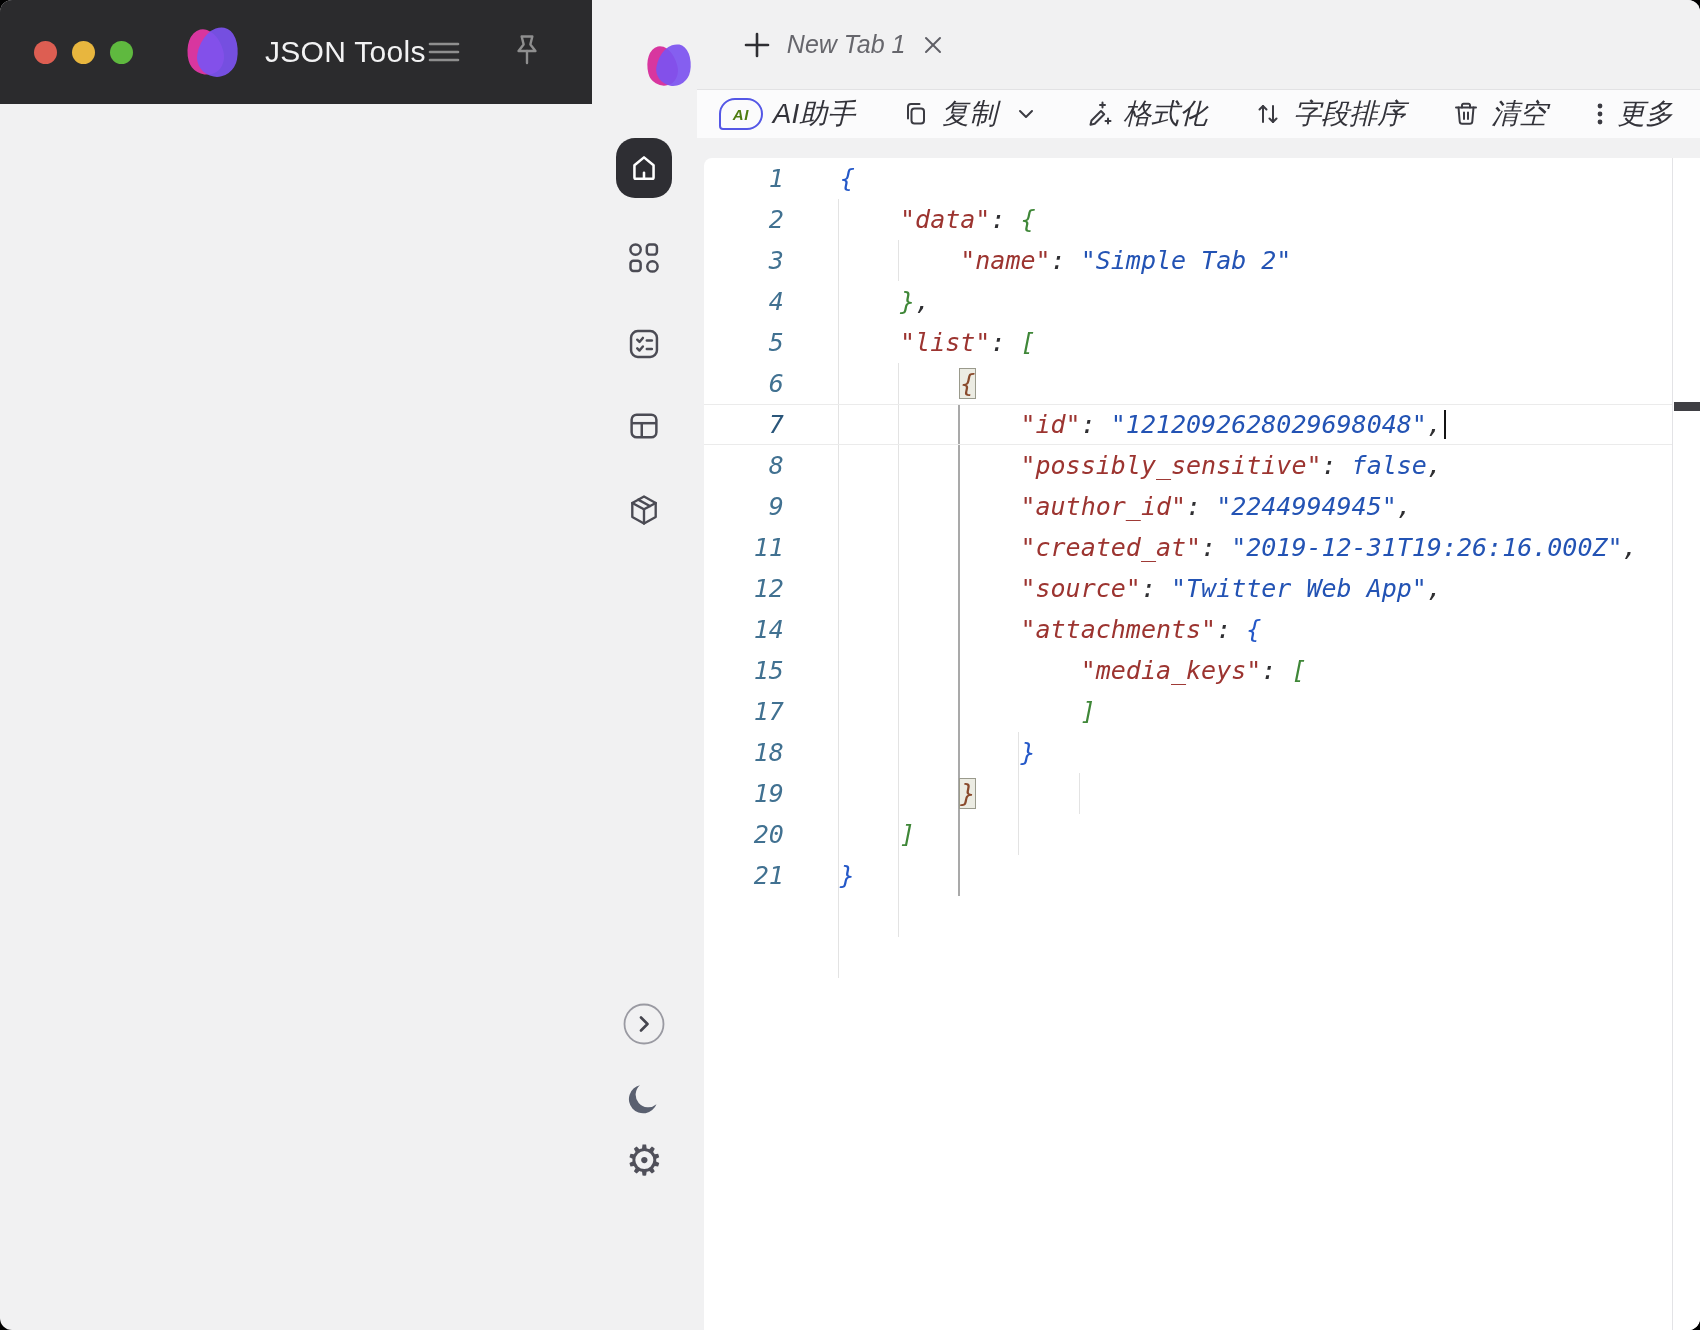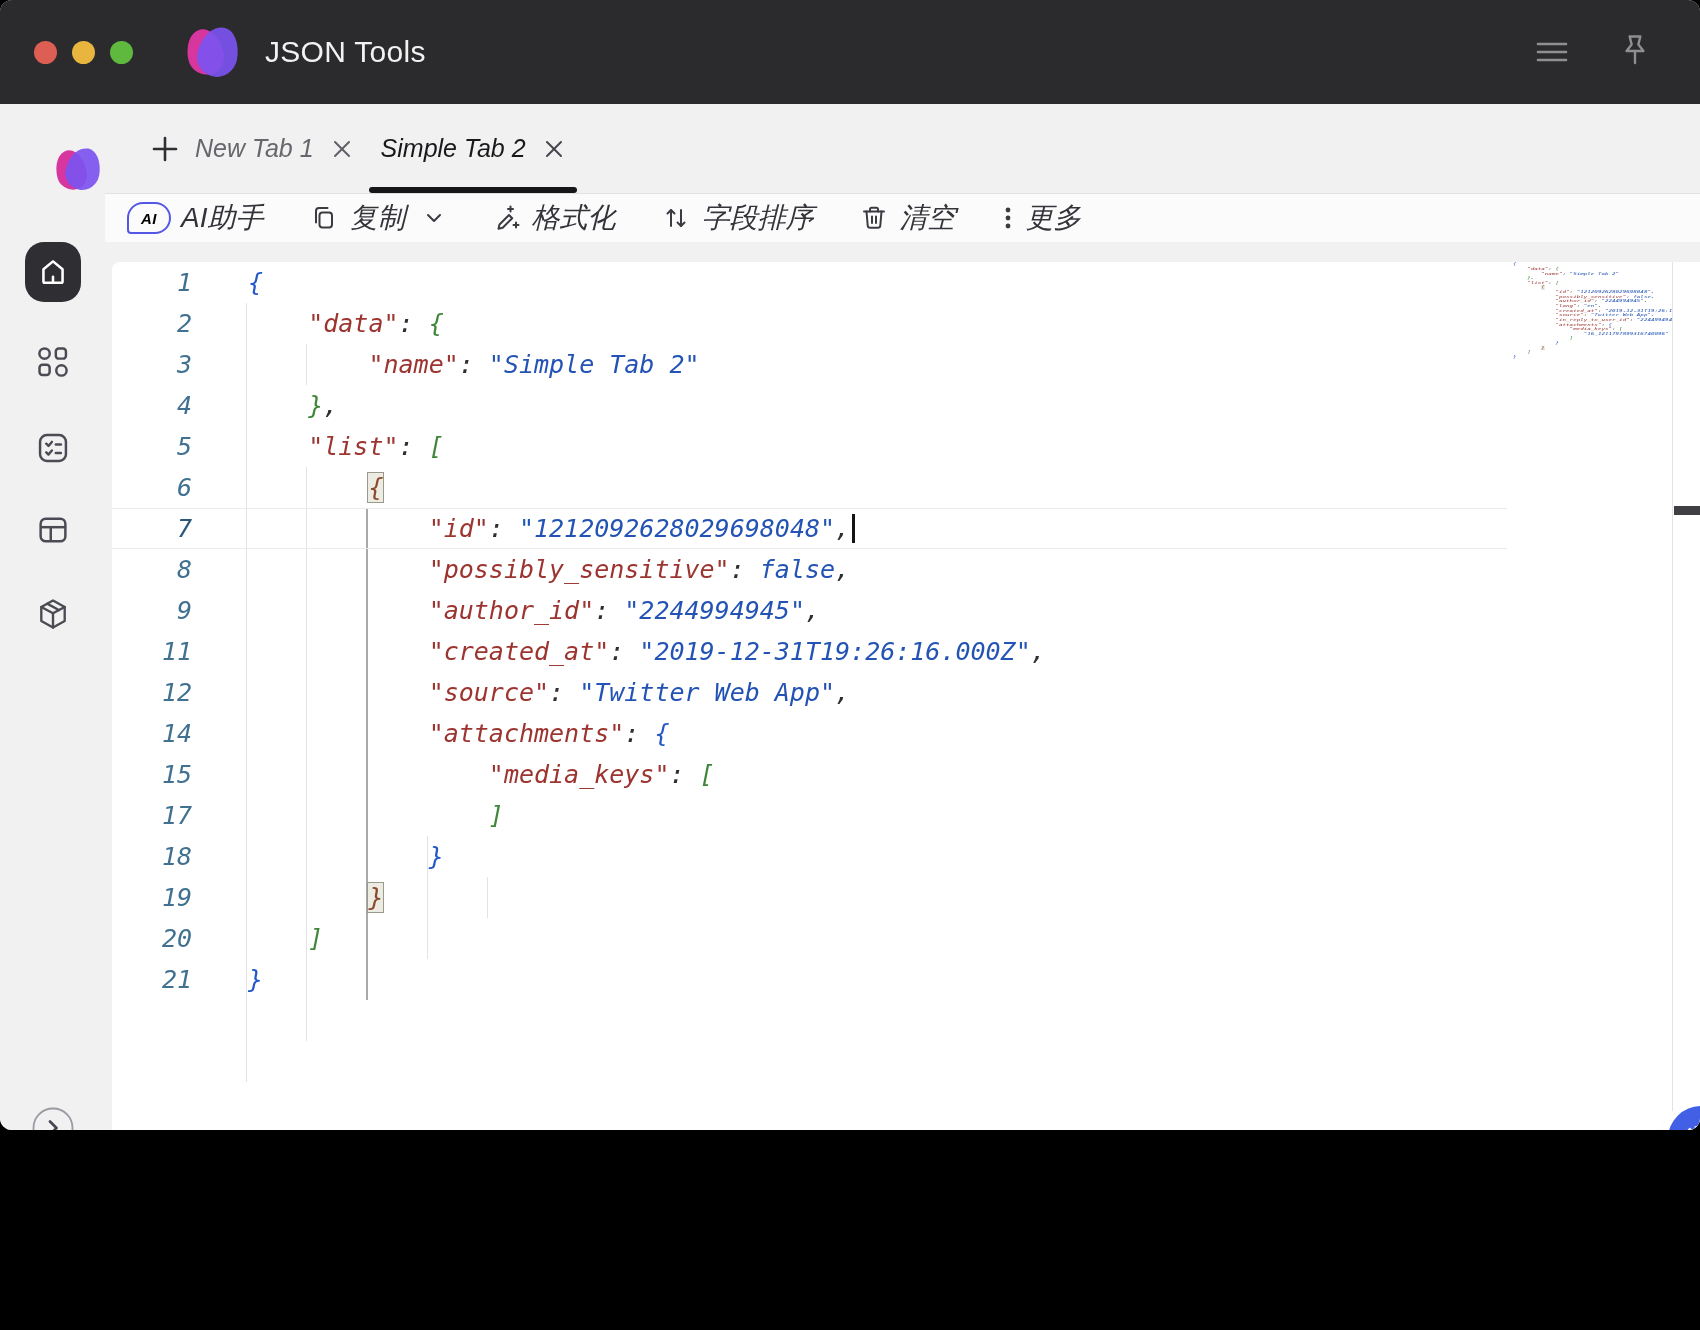--- a/index.html
+++ b/index.html
@@ -1,20 +1,20 @@
 <!DOCTYPE html>
 <html><head>
 <meta charset="utf-8">
 <style>
   * { margin:0; padding:0; box-sizing:border-box; }
   html,body { background:#000; }
   body { width:1700px; height:1330px; font-family:"Liberation Sans", sans-serif; }
 
-  .window { width:1700px; height:1130px; border-radius:12px; overflow:hidden;
-            background:#f1f1f2; display:flex; flex-direction:column; }
+  .window { width:1700px; height:1330px; border-radius:12px; overflow:hidden;
+            background:#f1f1f2; display:flex; flex-direction:row; }
 
   
   .titlebar { height:104px; background:#2b2b2d; display:flex; align-items:center; flex:none; }
   .lights { display:flex; gap:15px; margin-left:34px; }
   .light { width:23px; height:23px; border-radius:50%; }
   .light.red{ background:#dd5e52; } .light.yellow{ background:#e8b63e; } .light.green{ background:#5fb93f; }
   .app-logo { position:relative; width:56px; height:56px; margin-left:52px; }
   .app-logo .blob1 { position:absolute; left:2px; top:5px; width:36px; height:46px;
       background:#d8369f; border-radius:52% 48% 46% 54% / 60% 58% 42% 40%; transform:rotate(-14deg); }
   .app-logo .blob2 { position:absolute; left:13px; top:3px; width:40px; height:50px;
@@ -47,21 +47,21 @@
   .tab-label { font-size:25px; color:#66666c; white-space:nowrap; }
   .tab.active .tab-label { color:#19191c; font-weight:500; }
   .tab.active::after { content:""; position:absolute; left:2px; right:2px; bottom:0;
                        height:6px; background:#17171a; border-radius:3px; }
 
   .toolbar { height:48px; flex:none; background:#fbfbfc; display:flex; align-items:center;
              padding-left:22px; gap:46px; }
   .tool-item { display:flex; align-items:center; gap:10px; }
   .tool-label { font-size:28px; color:#33333a; white-space:nowrap; }
   .ai-badge { position:relative; min-width:44px; height:32px; border:2.5px solid #5457e6;
-              border-radius:16px 16px 16px 4px; color:#000000; font-size:15px; font-weight:700;
+              border-radius:16px 16px 16px 4px; color:#4d7c0f; font-size:15px; font-weight:700;
               display:flex; align-items:center; justify-content:center; letter-spacing:.5px; }
 
   
   .editor-card { flex:1; margin-left:7px; background:#fff; position:relative; overflow:hidden;
                  border-top-left-radius:8px; min-height:0; }
   .code-viewport { position:absolute; left:0; top:0; bottom:0; width:1395px; }
   .code-lines { position:relative; }
   .code-row { height:41px; line-height:41px; display:flex; white-space:pre;
               font-family:"DejaVu Sans Mono", monospace; font-size:25px; }
   .code-row.active { border-top:1px solid #ebebeb; border-bottom:1px solid #ebebeb; line-height:39px; }
@@ -217,29 +217,20 @@
               <g stroke="#2f2f33" stroke-width="2.6" stroke-linecap="round">
             <line x1="16" y1="5" x2="16" y2="27"></line>
                 <line x1="5" y1="16" x2="27" y2="16"></line>
           </g>
             </svg>
         </div>
         <div class="tab">
           <span class="tab-label">New Tab 1</span>
           <svg width="22" height="22" viewBox="0 0 22 22">
               <g stroke="#5f5f66" stroke-width="2" stroke-linecap="round">
-            <line x1="4" y1="4" x2="18" y2="18"></line>
-                <line x1="18" y1="4" x2="4" y2="18"></line>
-          </g>
-            </svg>
-        </div>
-        <div class="tab active">
-          <span class="tab-label">Simple Tab 2</span>
-          <svg width="22" height="22" viewBox="0 0 22 22">
-              <g stroke="#45454c" stroke-width="2" stroke-linecap="round">
             <line x1="4" y1="4" x2="18" y2="18"></line>
                 <line x1="18" y1="4" x2="4" y2="18"></line>
           </g>
             </svg>
         </div>
       </div>
 
       <div class="toolbar">
         <div class="tool-item">
           <span class="ai-badge">AI</span>

